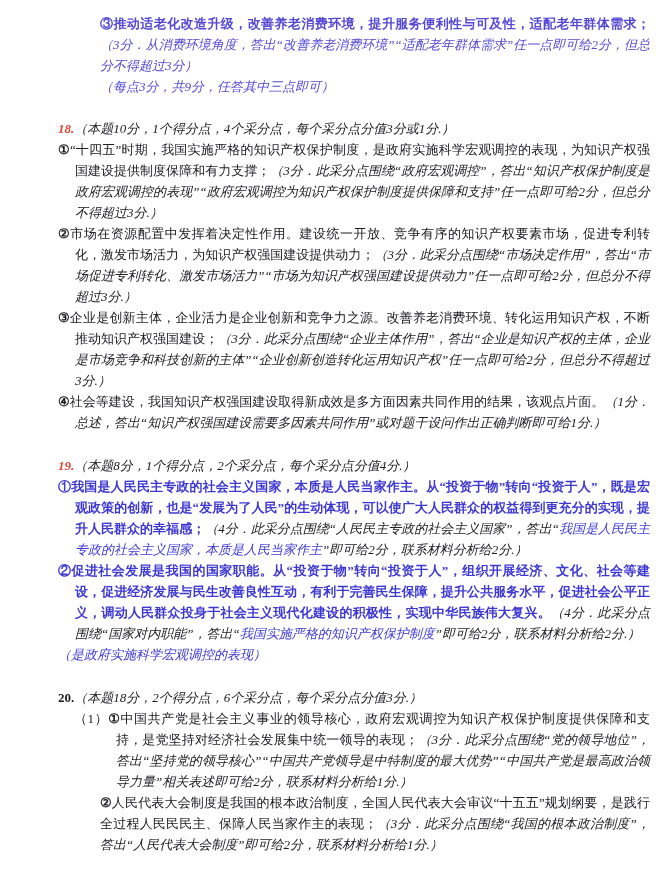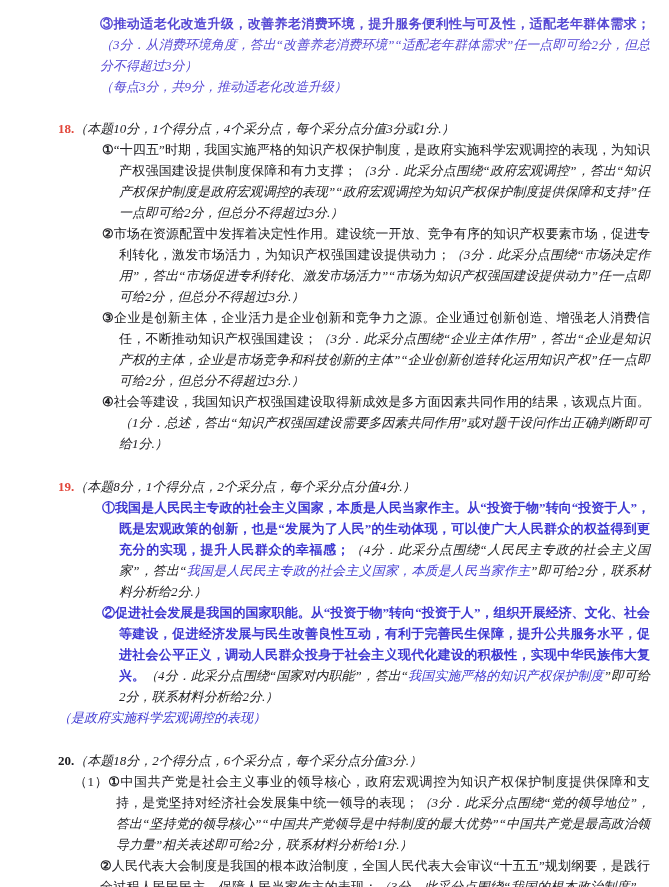--- a/index.html
+++ b/index.html
@@ -15,25 +15,25 @@
     background:#ffffff;
     font-family:"Liberation Serif","DejaVu Serif",serif;
     font-size:13px;line-height:21px;
     color:var(--ink);
   }
   .sheet{width:669px;height:714px;padding:13px 19px 0 58px;}
   p{margin:0;text-align:justify;}
   
   .q17{margin-left:42px;margin-bottom:10px;color:var(--purple);}
   
-  .hang{padding-left:17px;text-indent:-17px;margin-left:44px;}
+  .hang{padding-left:17px;text-indent:-17px;}
   .qblock{margin-bottom:22px;}
   .qblock.tight{margin-bottom:21px;}
   .qheader-line .qnum{font-weight:bold;}
-  .qnum.red{color:var(--red);}
+  .qnum.red{color:var(--red);font-style:italic;}
   .qnum.ink{color:var(--ink);}
   .kai{font-style:italic;font-weight:normal;}
   .main{font-weight:bold;}
   .plainmain{font-weight:normal;}
   .purple{color:var(--purple);}
   .inkc{color:var(--ink);}
   
   .q19 .main{color:var(--blue);}
   .q19 .note-pre,.q19 .note-post{color:var(--ink);}
   .q19 .quote{color:var(--blue);}
@@ -44,28 +44,28 @@
   .q20-rest{padding-left:26px;text-indent:0;}
   .header-txt{}
 </style>
 </head>
 <body>
 
 <div class="sheet">
 
   <section class="q17 qblock tight">
     <p class="para"><span class="main purple">③</span><span class="main purple">推动适老化改造升级，改善养老消费环境，提升服务便利性与可及性，适配老年群体需求；</span><span class="kai purple">（3分．从消费环境角度，答出“改善养老消费环境”“适配老年群体需求”任一点即可给2分，但总分不得超过3分）</span></p>
-    <p class="para kai purple">（每点3分，共9分，推动适老化改造升级）</p>
+    <p class="para kai purple">（每点3分，共9分，任答其中三点即可）</p>
   </section>
 
   <section class="qblock">
     <p class="qheader-line"><span class="qnum red">18.</span><span class="kai inkc header-txt">（本题10分，1个得分点，4个采分点，每个采分点分值3分或1分.）</span></p>
     <p class="hang"><span class="main inkc">①</span><span class="plainmain inkc">“十四五”时期，我国实施严格的知识产权保护制度，是政府实施科学宏观调控的表现，为知识产权强国建设提供制度保障和有力支撑；</span><span class="kai inkc">（3分．此采分点围绕“政府宏观调控”，答出“知识产权保护制度是政府宏观调控的表现”“政府宏观调控为知识产权保护制度提供保障和支持”任一点即可给2分，但总分不得超过3分.）</span></p>
     <p class="hang"><span class="main inkc">②</span><span class="plainmain inkc">市场在资源配置中发挥着决定性作用。建设统一开放、竞争有序的知识产权要素市场，促进专利转化，激发市场活力，为知识产权强国建设提供动力；</span><span class="kai inkc">（3分．此采分点围绕“市场决定作用”，答出“市场促进专利转化、激发市场活力”“市场为知识产权强国建设提供动力”任一点即可给2分，但总分不得超过3分.）</span></p>
-    <p class="hang"><span class="main inkc">③</span><span class="plainmain inkc">企业是创新主体，企业活力是企业创新和竞争力之源。企业通过创新创造、增强老人消费信任，不断推动知识产权强国建设；</span><span class="kai inkc">（3分．此采分点围绕“企业主体作用”，答出“企业是知识产权的主体，企业是市场竞争和科技创新的主体”“企业创新创造转化运用知识产权”任一点即可给2分，但总分不得超过3分.）</span></p>
+    <p class="hang"><span class="main inkc">③</span><span class="plainmain inkc">企业是创新主体，企业活力是企业创新和竞争力之源。改善养老消费环境、转化运用知识产权，不断推动知识产权强国建设；</span><span class="kai inkc">（3分．此采分点围绕“企业主体作用”，答出“企业是知识产权的主体，企业是市场竞争和科技创新的主体”“企业创新创造转化运用知识产权”任一点即可给2分，但总分不得超过3分.）</span></p>
     <p class="hang"><span class="main inkc">④</span><span class="plainmain inkc">社会等建设，我国知识产权强国建设取得新成效是多方面因素共同作用的结果，该观点片面。</span><span class="kai inkc">（1分．总述，答出“知识产权强国建设需要多因素共同作用”或对题干设问作出正确判断即可给1分.）</span></p>
   </section>
 
   <section class="qblock q19">
     <p class="qheader-line"><span class="qnum red">19.</span><span class="kai inkc header-txt">（本题8分，1个得分点，2个采分点，每个采分点分值4分.）</span></p>
     <p class="hang"><span class="main">①</span><span class="main">我国是人民民主专政的社会主义国家，本质是人民当家作主。从“投资于物”转向“投资于人”，既是宏观政策的创新，也是“发展为了人民”的生动体现，可以使广大人民群众的权益得到更充分的实现，提升人民群众的幸福感；</span><span class="kai note-pre">（4分．此采分点围绕“人民民主专政的社会主义国家”，答出“</span><span class="kai quote">我国是人民民主专政的社会主义国家，本质是人民当家作主</span><span class="kai note-post">”即可给2分，联系材料分析给2分.）</span></p>
     <p class="hang"><span class="main">②</span><span class="main">促进社会发展是我国的国家职能。从“投资于物”转向“投资于人”，组织开展经济、文化、社会等建设，促进经济发展与民生改善良性互动，有利于完善民生保障，提升公共服务水平，促进社会公平正义，调动人民群众投身于社会主义现代化建设的积极性，实现中华民族伟大复兴。</span><span class="kai note-pre">（4分．此采分点围绕“国家对内职能”，答出“</span><span class="kai quote">我国实施严格的知识产权保护制度</span><span class="kai note-post">”即可给2分，联系材料分析给2分.）</span></p>
     <p class="kai footer">（是政府实施科学宏观调控的表现）</p>
   </section>
 

